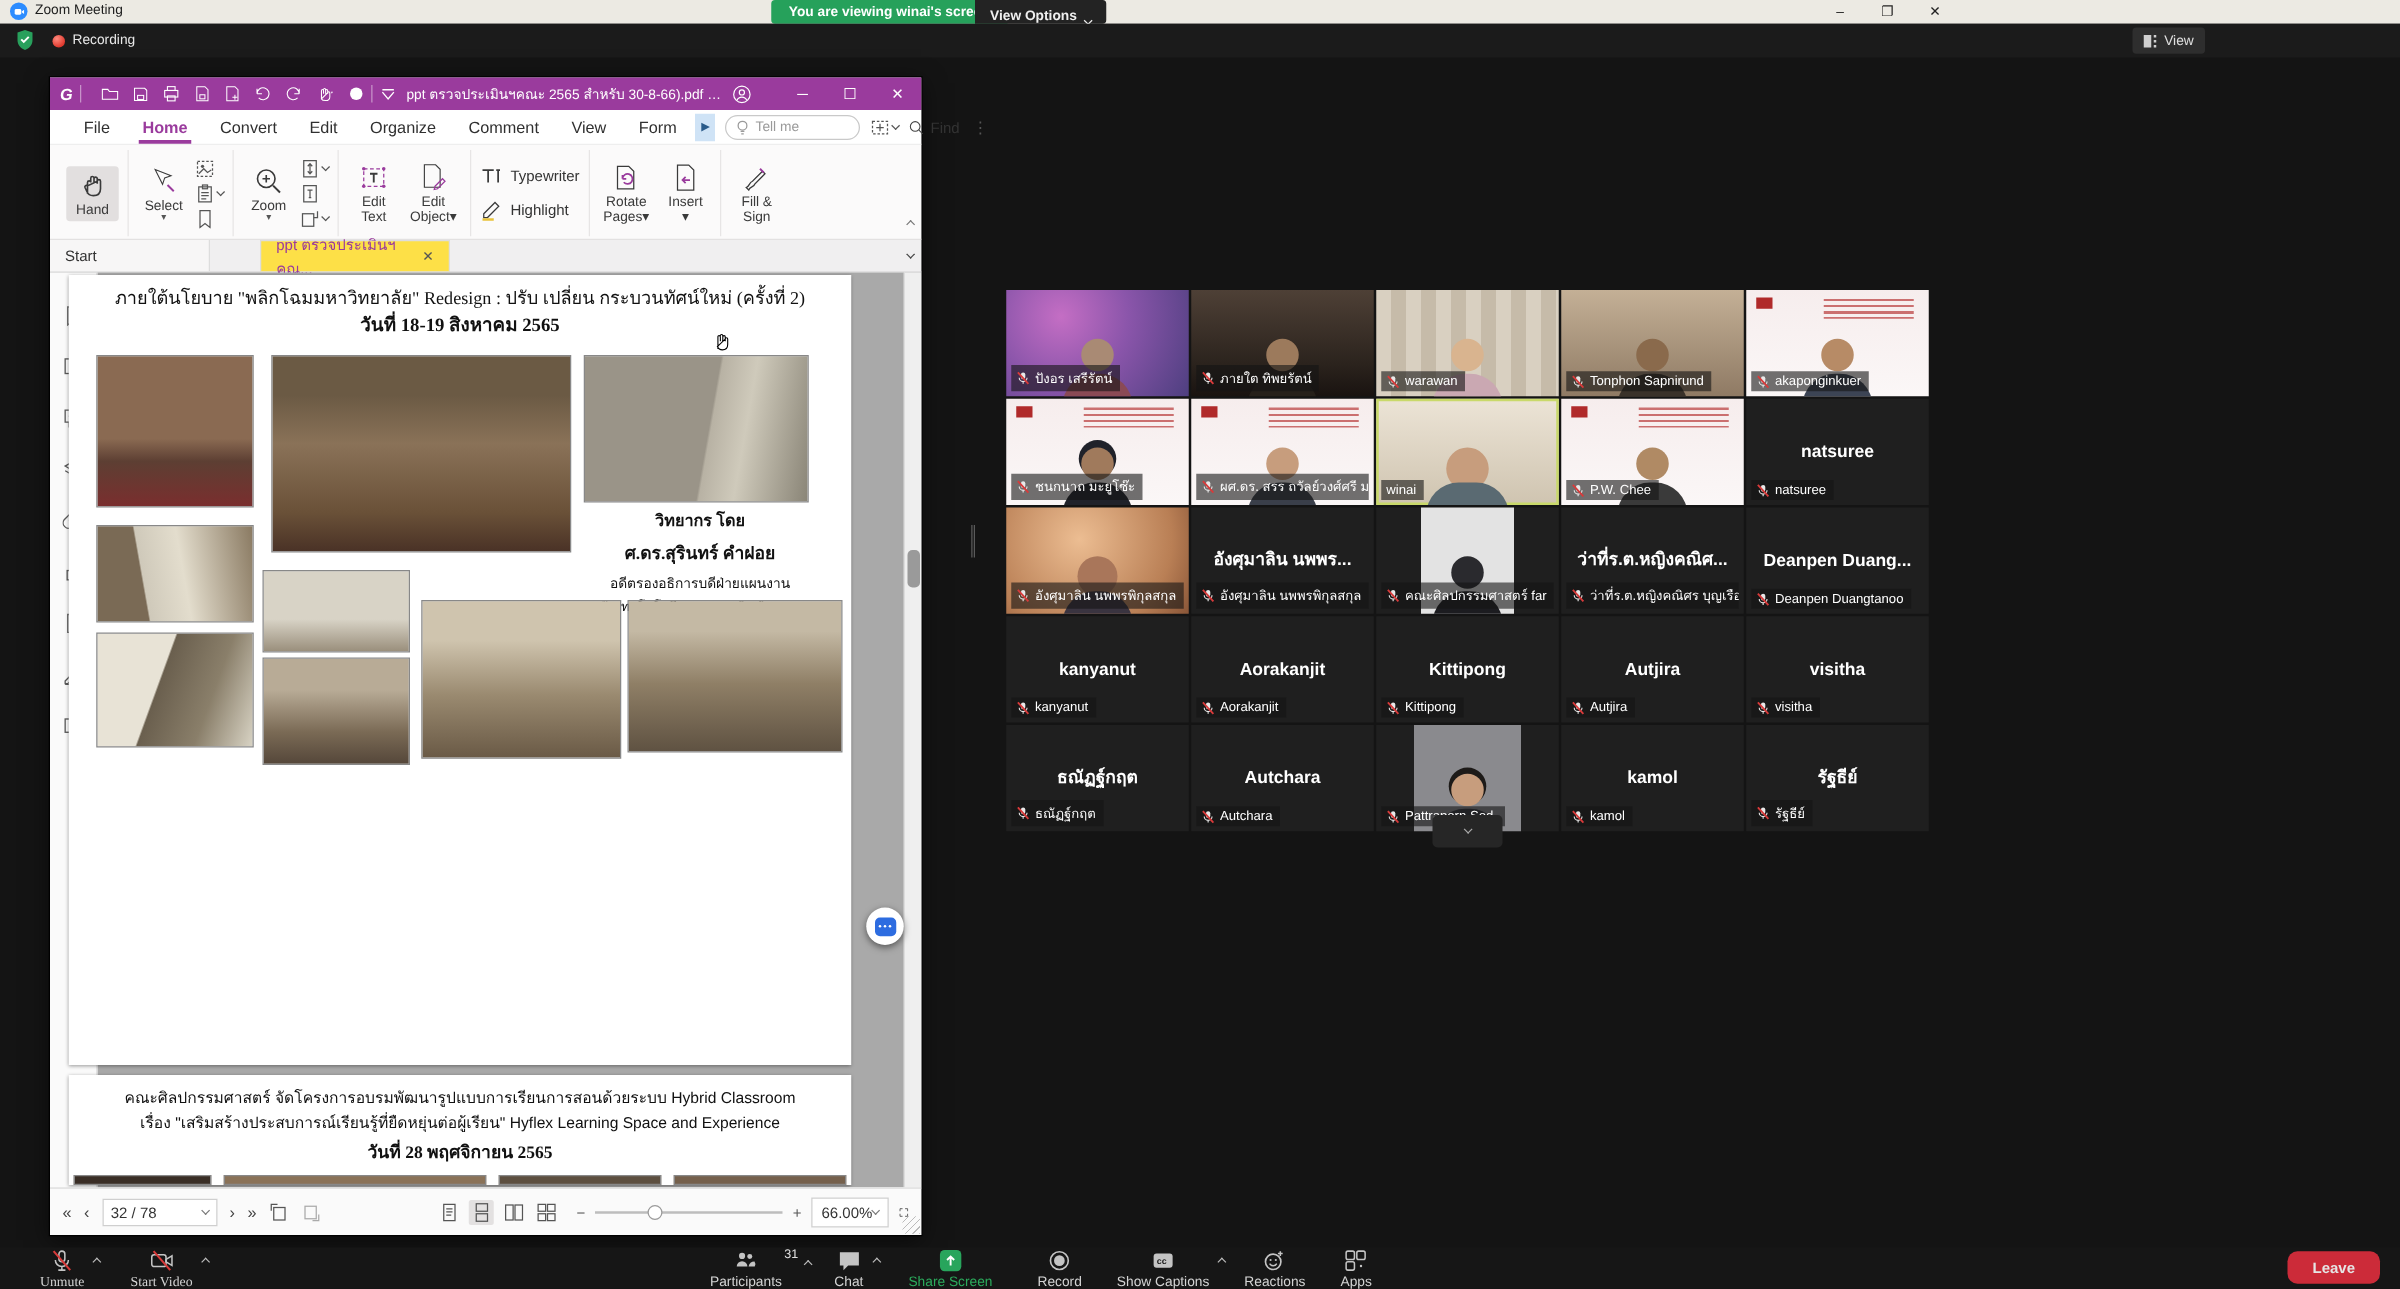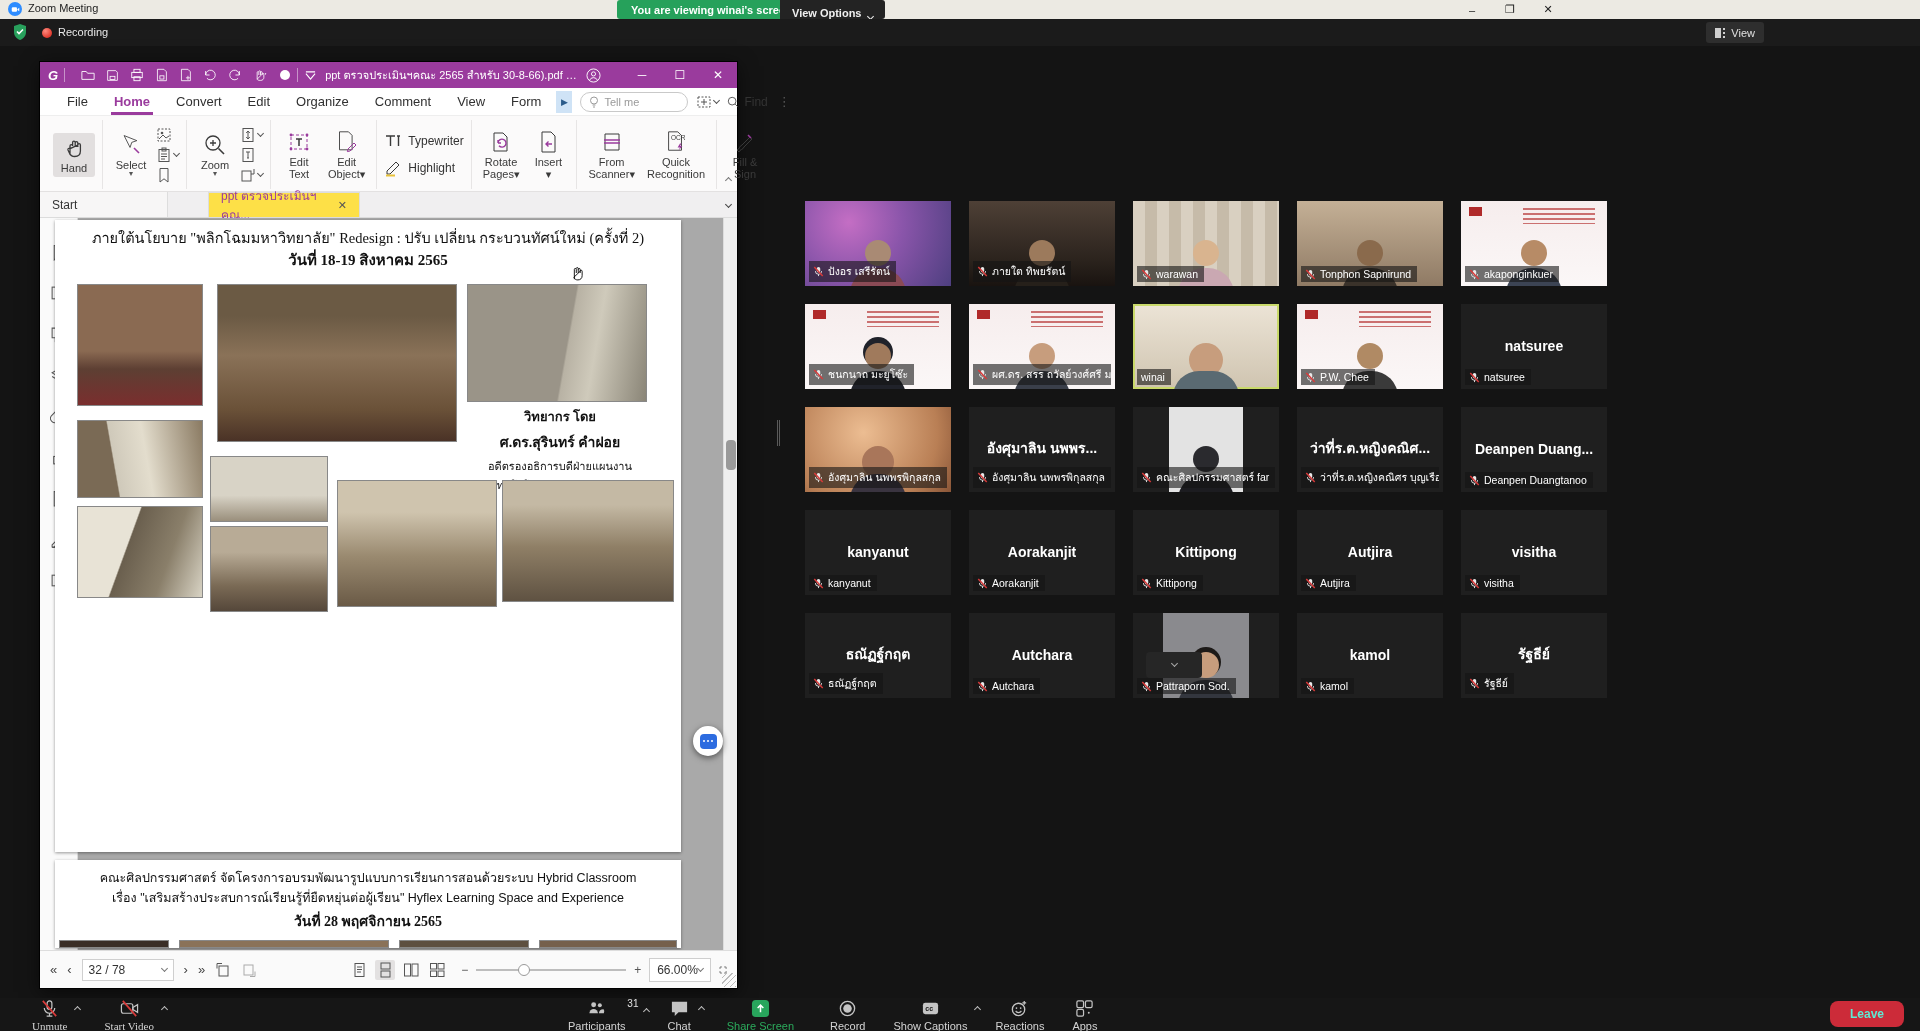--- a/index.html
+++ b/index.html
@@ -102,21 +102,21 @@
   .viewics{display:flex;align-items:center;gap:6px;margin-left:84px;}
   .vic{width:20px;height:20px;display:flex;align-items:center;justify-content:center;border-radius:2px;cursor:pointer;}
   .vic.sel{background:#e3e1e1;}
   .zslider{display:flex;align-items:center;gap:8px;margin-left:6px;}
   .ztrack{position:relative;width:150px;height:2px;background:#bdbdbd;}
   .zknob{position:absolute;left:42px;top:-5px;width:12px;height:12px;border-radius:50%;background:#fff;border:1px solid #9a9a9a;cursor:pointer;}
   .zoombox{width:78px;height:24px;border:1px solid #cfcfcf;background:#fff;display:flex;align-items:center;justify-content:space-between;padding:0 7px;cursor:pointer;}
   .grip{position:absolute;right:1px;bottom:1px;width:14px;height:14px;background:repeating-linear-gradient(135deg,transparent 0 3px,#bbb 3px 4px);}
 
   
-  .gallery{position:absolute;left:805px;top:201px;display:grid;grid-template-columns:repeat(5,146px);grid-auto-rows:85px;gap:18px;}
+  .gallery{position:absolute;left:805px;top:232px;display:grid;grid-template-columns:repeat(5,146px);grid-auto-rows:85px;gap:2px;}
   .tile{position:relative;background:#1f1f1f;overflow:hidden;cursor:pointer;}
   .tile.active{outline:2px solid #c9d96a;outline-offset:-2px;}
   .cname{position:absolute;left:0;top:50%;transform:translateY(-58%);width:100%;text-align:center;color:#fff;font-size:14px;font-weight:bold;white-space:nowrap;overflow:hidden;}
   .plabel{position:absolute;left:4px;bottom:4px;max-width:138px;background:rgba(20,20,20,.6);color:#fff;font-size:10.5px;display:flex;align-items:center;gap:4px;padding:2px 6px 2px 4px;white-space:nowrap;overflow:hidden;}
   .plabel svg{flex:none;}
   .sil{position:absolute;left:50%;bottom:0;transform:translateX(-50%);width:64px;height:48px;}
   .sil .h{position:absolute;left:50%;top:2px;transform:translateX(-50%);width:26px;height:26px;border-radius:50%;background:var(--skin,#b78b66);}
   .sil .b{position:absolute;left:50%;bottom:-8px;transform:translateX(-50%);width:56px;height:26px;border-radius:28px 28px 0 0;background:var(--shirt,#4a4a4a);}
   .photo-purple{background:radial-gradient(circle at 30% 25%,#c46ec4,#8a55aa 45%,#4e3f80);--skin:#a98a74;--shirt:#8a4a55;}
   .photo-dark{background:linear-gradient(#4e4036,#2b231d 70%,#191310);--skin:#9c7a5c;--shirt:#26201a;}
@@ -147,21 +147,21 @@
 
   
   .bottombar{position:absolute;left:0;top:998px;width:1920px;height:33px;background:#161616;}
   .bbitem{display:flex;flex-direction:column;align-items:center;color:#d4d4d4;font-size:11px;gap:2px;cursor:pointer;position:relative;}
   .bbitem svg{width:19px;height:19px;}
   .bb-left{position:absolute;left:32px;top:1px;display:flex;gap:37px;font-family:Liberation Serif, serif;}
   .bb-center{position:absolute;left:568px;top:1px;display:flex;gap:28px;align-items:flex-start;}
   .bbcaret{position:absolute;right:-13px;top:5px;color:#bdbdbd;}
   .pcount{position:absolute;right:-13px;top:-1px;font-size:10px;color:#e0e0e0;}
   .share .lab{color:#2bab5c;}
-  .leave{position:absolute;right:16px;top:3px;width:74px;height:26px;background:#cc2b39;color:#5eead4;font-size:12px;font-weight:bold;border-radius:8px;display:flex;align-items:center;justify-content:center;cursor:pointer;}
+  .leave{position:absolute;right:16px;top:3px;width:74px;height:26px;background:#cc2b39;color:#e5e5e5;font-size:12px;font-weight:bold;border-radius:8px;display:flex;align-items:center;justify-content:center;cursor:pointer;}
 </style>
 </head>
 <body>
 
 <div id="root">
 
   <div class="titlebar">
     <span class="zoom-logo">
       <svg viewBox="0 0 12 12">
           <rect x="1" y="3" width="7" height="6" rx="1.5" fill="#fff"></rect>
@@ -407,37 +407,20 @@
           <span class="rlab"><span>Rotate</span><br><span>Pages</span>▾</span>
         </div>
         <div class="rbtn">
           <svg viewBox="0 0 24 24">
               <path d="M6 2h9l4 4v16H6z" fill="none" stroke="#3a3a3a"></path>
               <path d="M16 14h-6M12.5 11.5 10 14l2.5 2.5" fill="none" stroke="#9a3b9d" stroke-width="1.4"></path>
             </svg>
           <span class="rlab"><span>Insert</span><br>▾</span>
         </div>
       </div>
-      <div class="rgroup">
-        <div class="rbtn">
-          <svg viewBox="0 0 24 24">
-              <path d="M5 4h14v16H5z" fill="none" stroke="#3a3a3a"></path>
-              <path d="M4 10h16M4 13h16" stroke="#9a3b9d" stroke-width="1.4"></path>
-            </svg>
-          <span class="rlab"><span>From</span><br><span>Scanner</span>▾</span>
-        </div>
-        <div class="rbtn">
-          <svg viewBox="0 0 24 24">
-              <path d="M5 2h10l4 4v16H5z" fill="none" stroke="#3a3a3a" transform="scale(.92)"></path>
-              <text x="7" y="10" font-size="6.5" fill="#3a3a3a" font-family="sans-serif">OCR</text>
-              <path d="M16 13l-3 5h3l-2 4 5-6h-3l2-3z" fill="#9a3b9d" transform="scale(.8) translate(4 4)"></path>
-            </svg>
-          <span class="rlab"><span>Quick</span><br><span>Recognition</span></span>
-        </div>
-      </div>
       <div class="rgroup" style="border-right:none;">
         <div class="rbtn">
           <svg viewBox="0 0 24 24">
               <path d="M4 20c3-1 2-4 5-5l8-8 2 2-8 8c-1 3-4 2-5 5z" fill="none" stroke="#3a3a3a"></path>
               <path d="M15 5l3 3" stroke="#9a3b9d" stroke-width="1.5"></path>
             </svg>
           <span class="rlab"><span>Fill &amp;</span><br><span>Sign</span></span>
         </div>
       </div>
       <span class="ribbon-collapse"><i class="chev up"></i></span>

